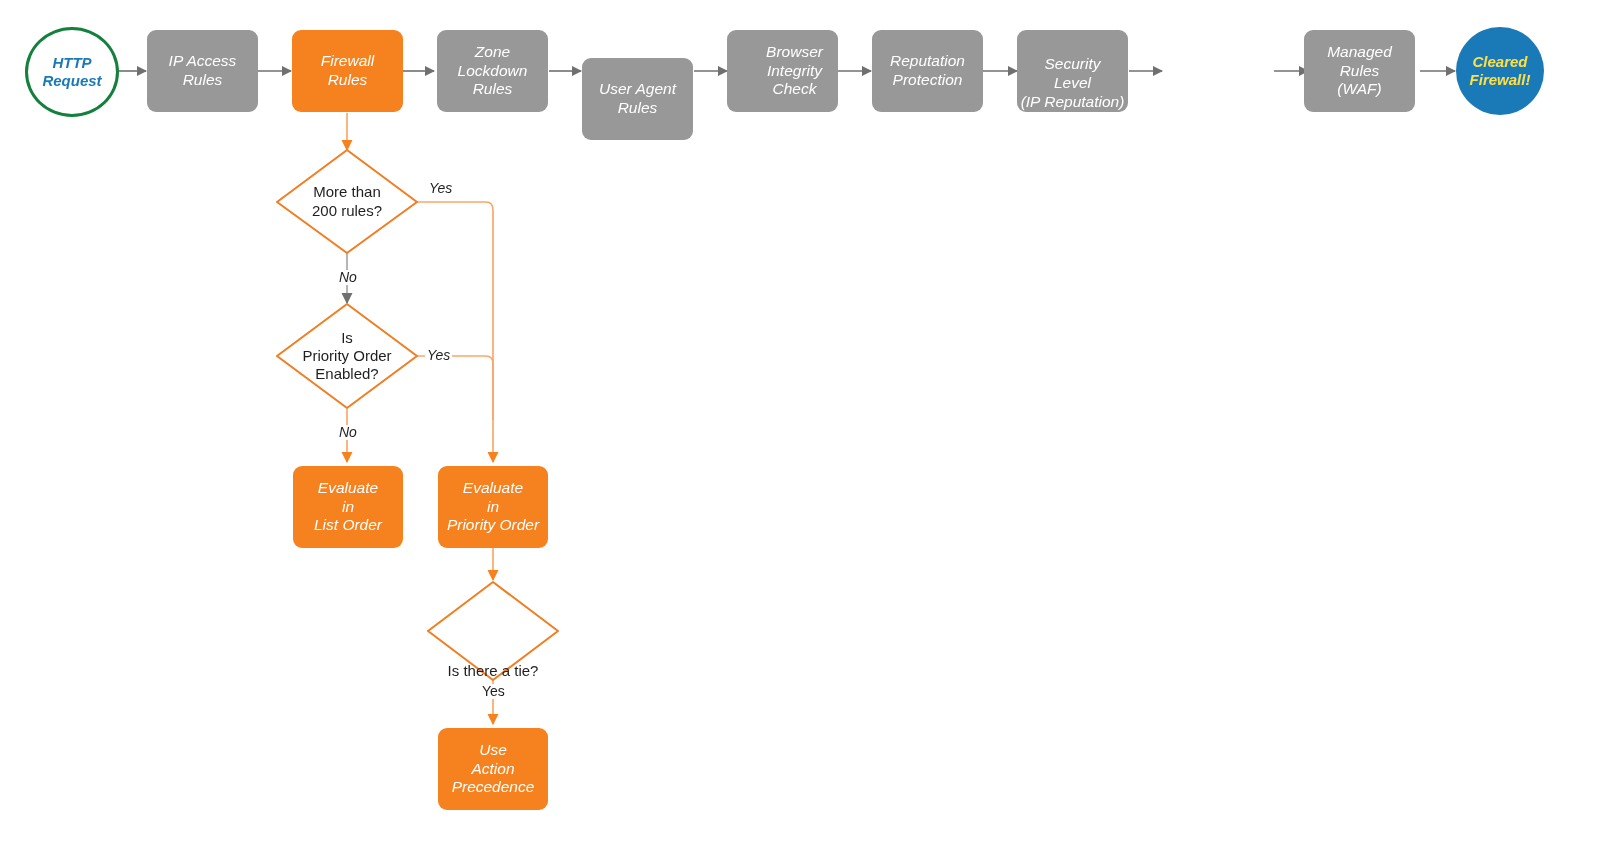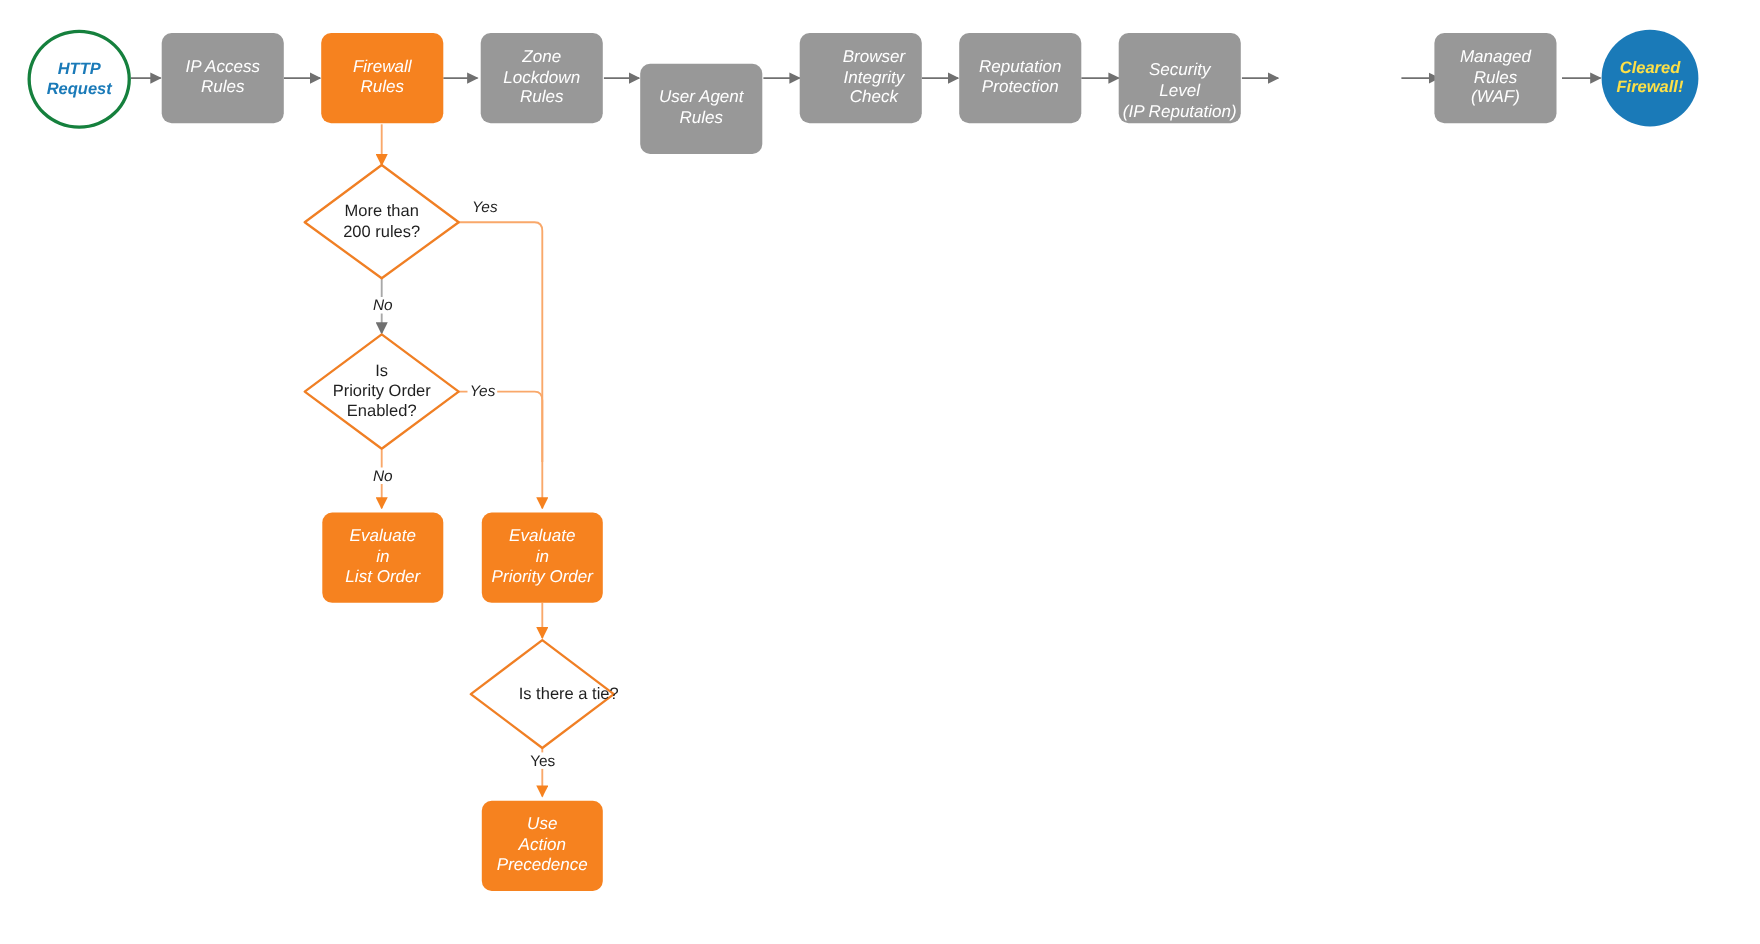--- a/index.html
+++ b/index.html
@@ -217,21 +217,21 @@
     <span class="node-label">More than
 200 rules?</span>
   </div>
 
   <div class="node diamond" style="left:277px; top:304px; width:140px; height:104px;justify-content:center;">
     <span class="node-label">Is
 Priority Order
 Enabled?</span>
   </div>
 
-  <div class="node diamond" style="left:452px; top:582px; width:130px; height:98px;">
+  <div class="node diamond" style="left:428px; top:582px; width:130px; height:98px;align-items:flex-end;">
     <span class="node-label">Is there a tie?</span>
   </div>
 
   <div class="node pbox orange" style="left:293px; top:466px; width:110px; height:82px;">
     <span class="node-label">Evaluate
 in
 List Order</span>
   </div>
 
   <div class="node pbox orange" style="left:438px; top:466px; width:110px; height:82px;">

